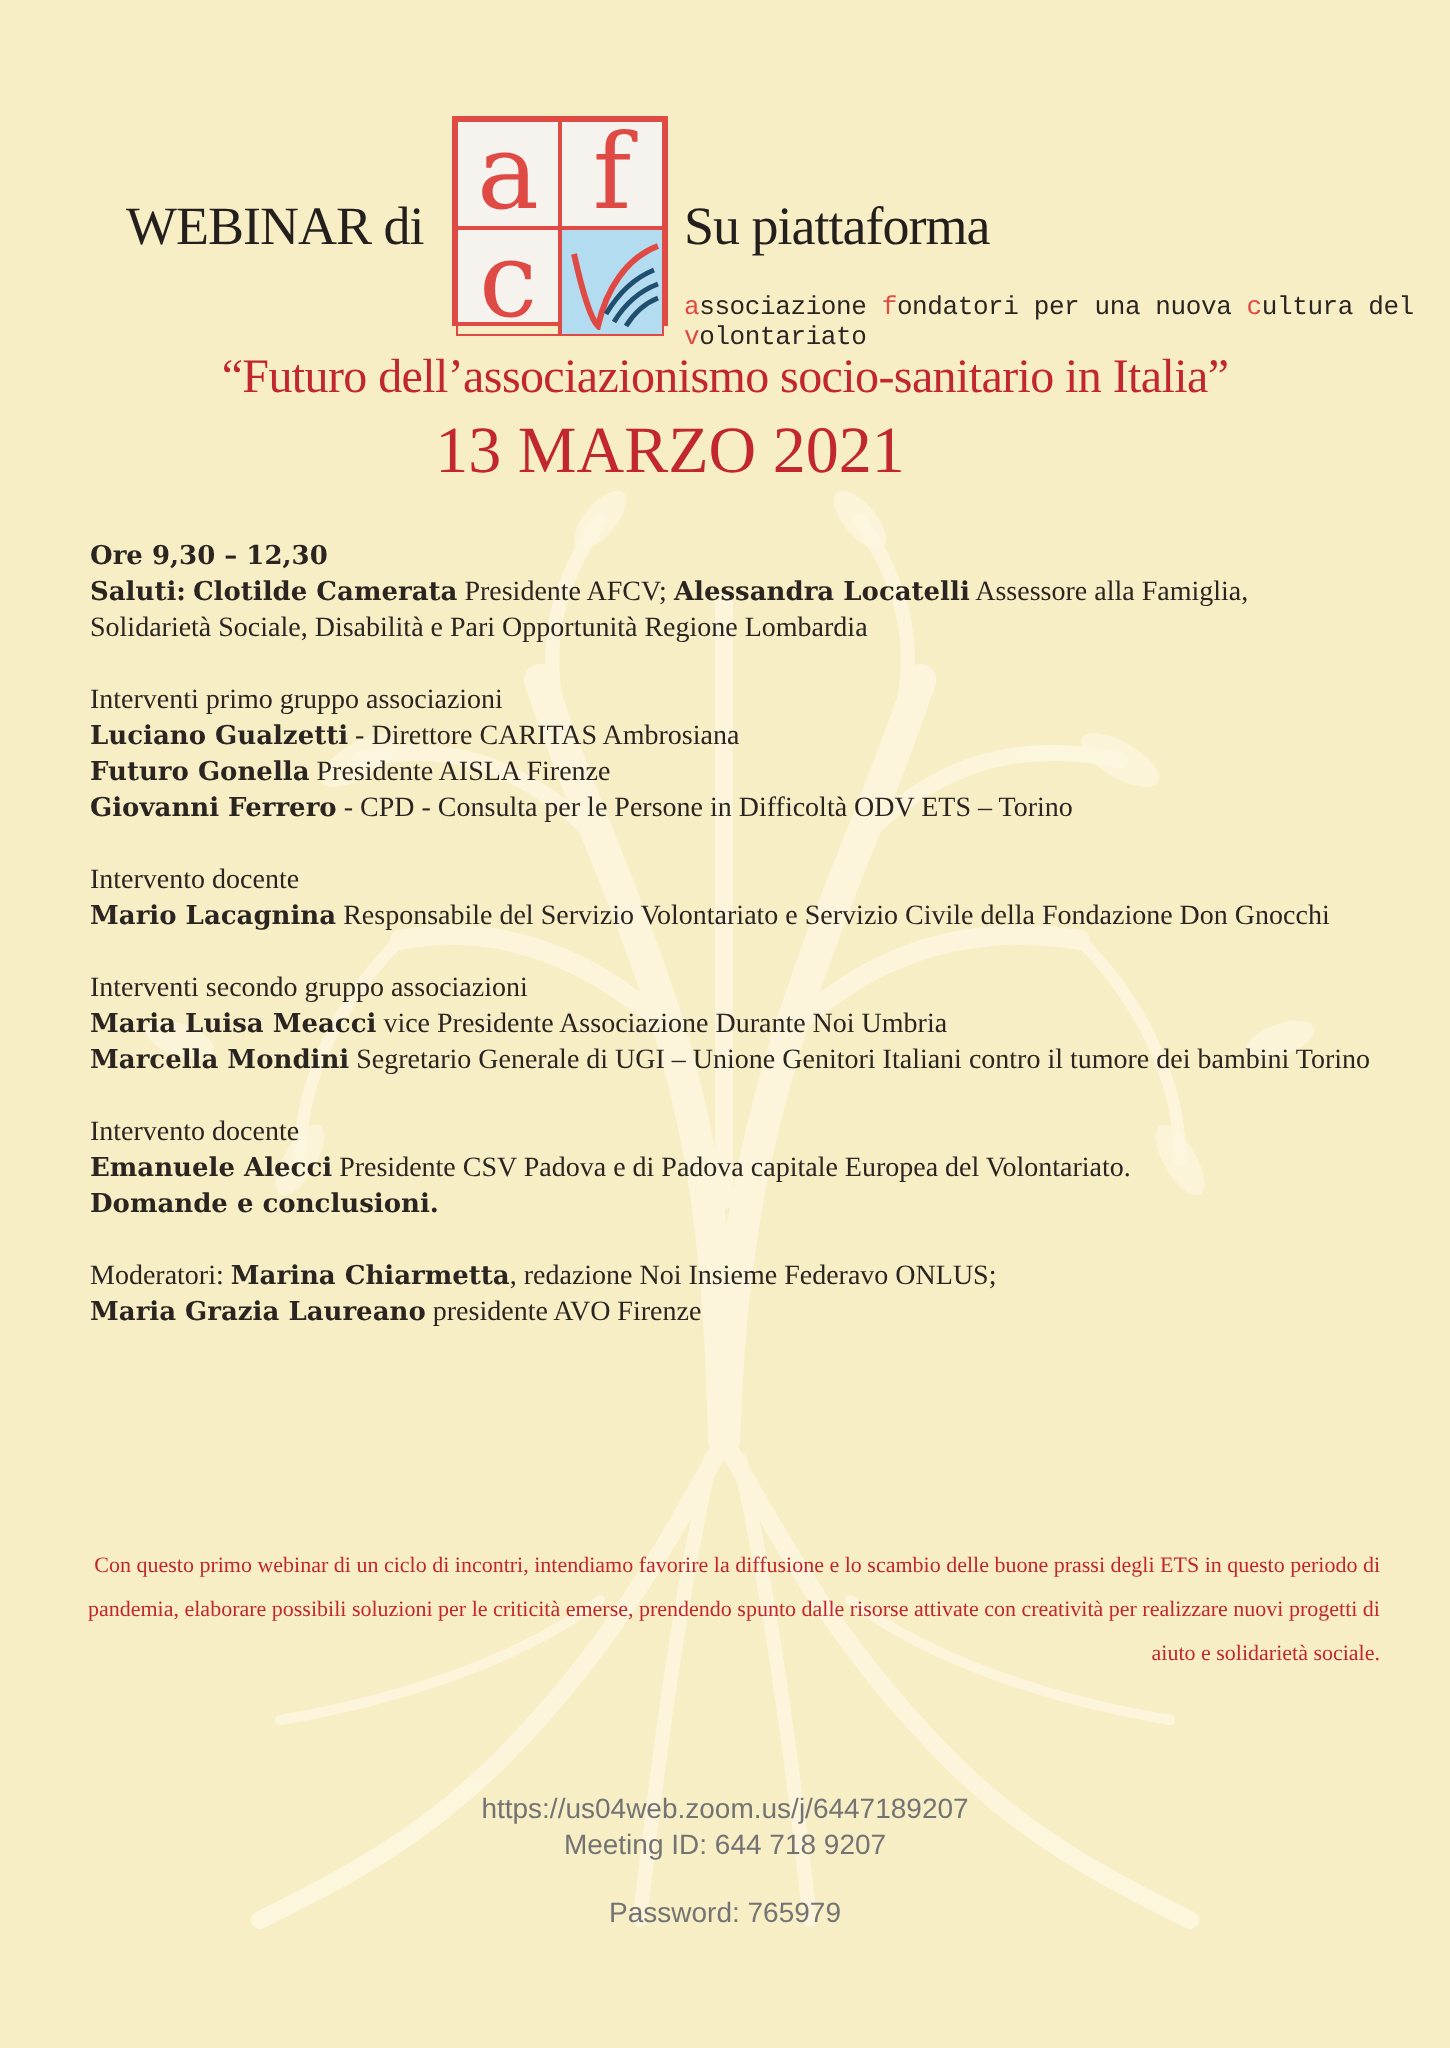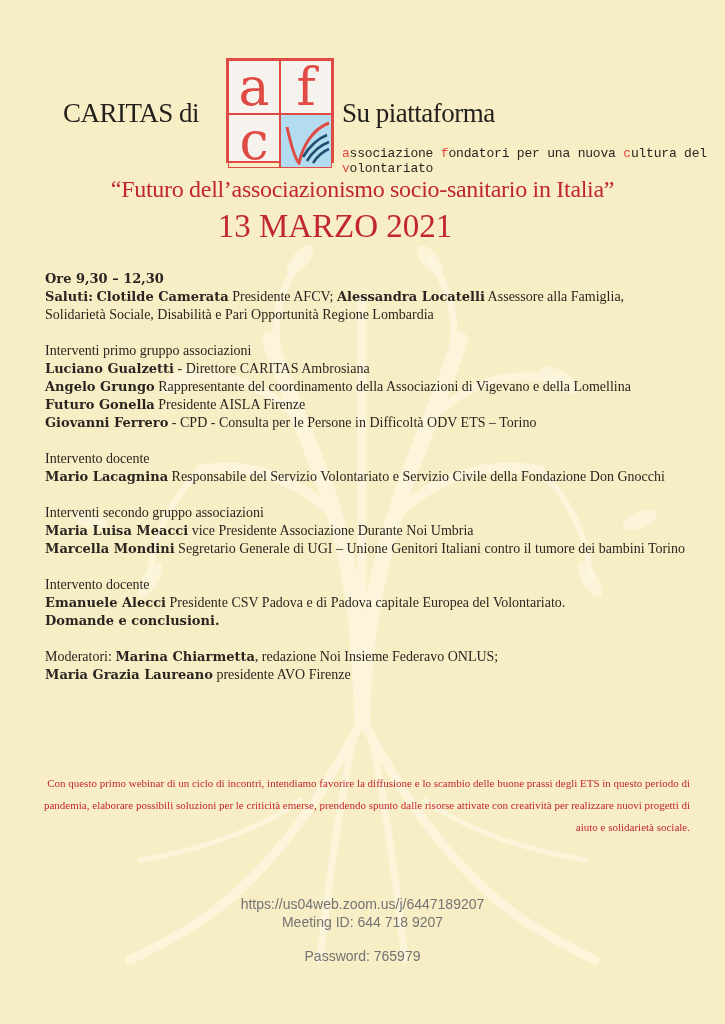--- a/index.html
+++ b/index.html
@@ -116,21 +116,21 @@
     <ellipse cx="300" cy="260" rx="18" ry="8" transform="rotate(-50 300 260)"></ellipse>
     <ellipse cx="430" cy="260" rx="18" ry="8" transform="rotate(50 430 260)"></ellipse>
     <ellipse cx="640" cy="520" rx="18" ry="8" transform="rotate(-20 640 520)"></ellipse>
     <ellipse cx="90" cy="520" rx="18" ry="8" transform="rotate(20 90 520)"></ellipse>
   </g>
 </svg>
 
 <div class="content">
 
   <div class="header">
-    <div class="webinar-label">CARITAS di</div>
+    <div class="webinar-label">WEBINAR di</div>
 
     <div class="logo">
       <div class="cell">a</div>
       <div class="cell">f</div>
       <div class="cell">c</div>
       <div class="cell v">
         <svg width="50" height="50" viewBox="0 0 50 50" style="position:absolute;left:0;top:0;">
           <path d="M6 12 C10 30 14 44 18 48 C22 30 32 14 48 8" fill="none" stroke="#e04a44" stroke-width="3"></path>
           <path d="M22 42 C28 32 36 24 46 20" fill="none" stroke="#1f4e6e" stroke-width="2.5"></path>
           <path d="M26 46 C32 36 40 30 48 27" fill="none" stroke="#1f4e6e" stroke-width="2.5"></path>
@@ -154,21 +154,20 @@
     <p><b>Ore 9,30 – 12,30</b></p>
     <p>
       <b>Saluti:</b>
       <b>Clotilde Camerata</b><span> Presidente AFCV; </span>
       <b>Alessandra Locatelli</b><span> Assessore alla Famiglia, Solidarietà Sociale, Disabilità e Pari Opportunità Regione Lombardia</span>
     </p>
     <div class="gap"></div>
 
     <p>Interventi primo gruppo associazioni</p>
     <p><b>Luciano Gualzetti</b><span> - Direttore CARITAS Ambrosiana</span></p>
-    <p><b>Angelo Grungo</b><span> Rappresentante del coordinamento della Associazioni di Vigevano e della Lomellina</span></p>
     <p><b>Futuro Gonella</b><span> Presidente AISLA Firenze</span></p>
     <p><b>Giovanni Ferrero</b><span> - CPD - Consulta per le Persone in Difficoltà ODV ETS – Torino</span></p>
     <div class="gap"></div>
 
     <p>Intervento docente</p>
     <p><b>Mario Lacagnina</b><span> Responsabile del Servizio Volontariato e Servizio Civile della Fondazione Don Gnocchi</span></p>
     <div class="gap"></div>
 
     <p>Interventi secondo gruppo associazioni</p>
     <p><b>Maria Luisa Meacci</b><span> vice Presidente Associazione Durante Noi Umbria</span></p>

